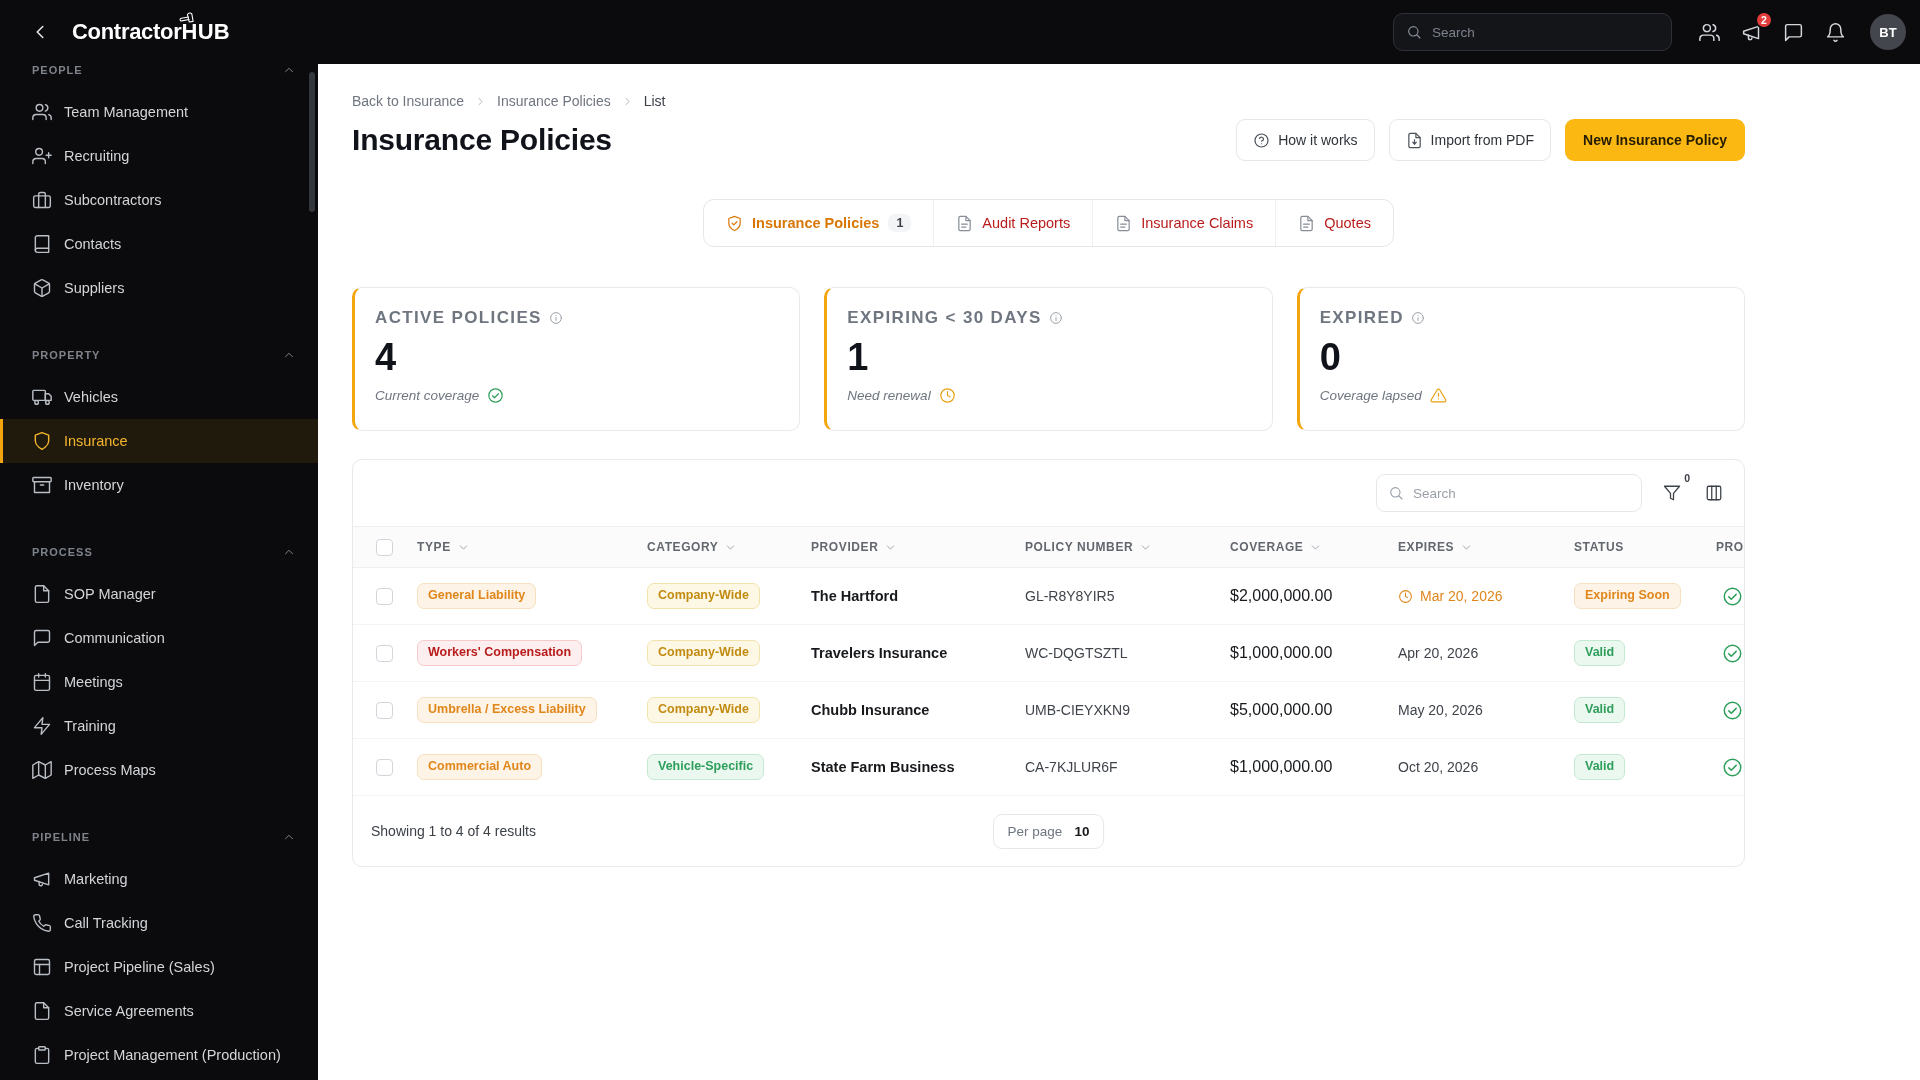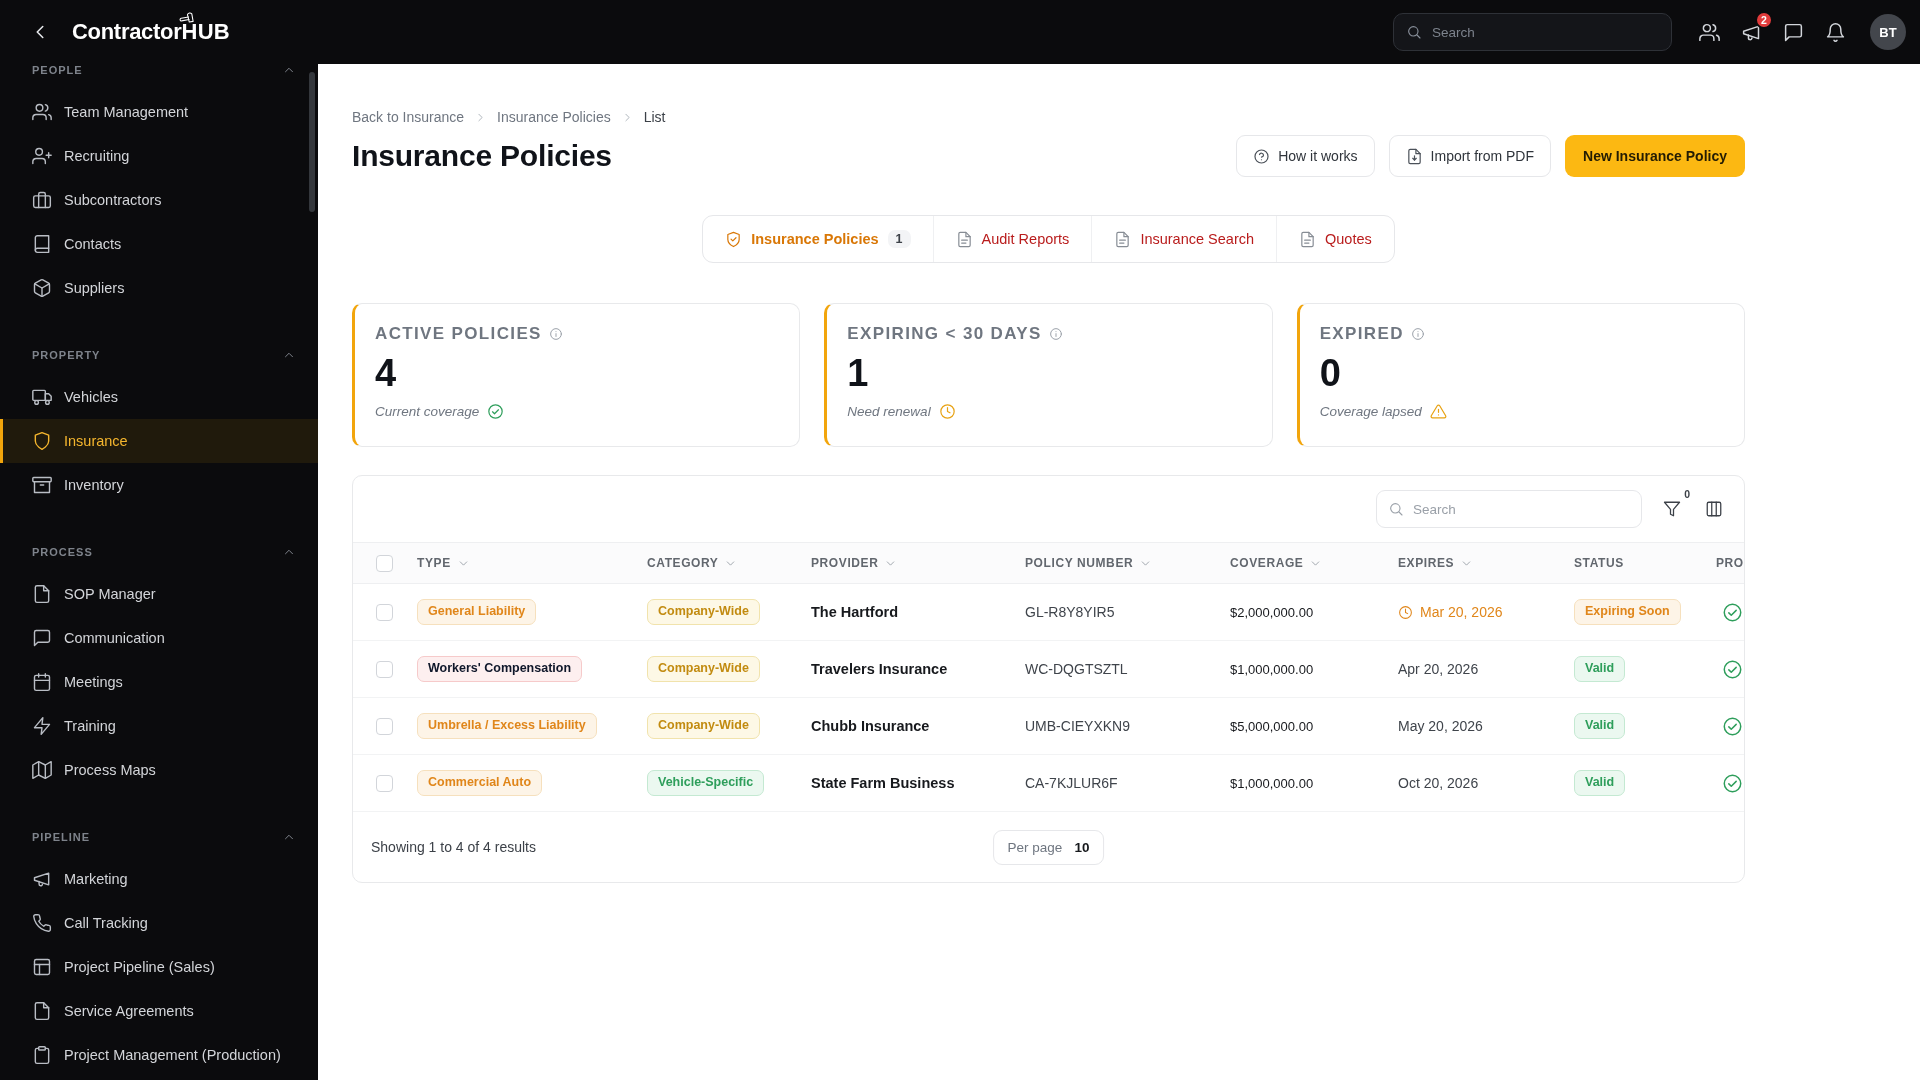--- a/index.html
+++ b/index.html
@@ -39,21 +39,21 @@
     color:#7e838b; font-size:11px; font-weight:700; letter-spacing:.09em; cursor:pointer; }
   .sec-head:not(:first-child) { margin-top:25px; }
   .sec-head svg { width:14px; height:14px; color:#7e838b; }
   .nav-item { height:44px; display:flex; align-items:center; gap:12px; padding:0 16px 0 32px; color:#d3d5d9;
     font-size:14.5px; cursor:pointer; }
   .nav-item svg { width:20px; height:20px; color:#b9bdc4; flex:0 0 auto; }
   .nav-item.active { background:#201a0c; box-shadow:inset 3px 0 0 #f2a50c; color:#f5b62e; }
   .nav-item.active svg { color:#f5b62e; }
 
   
-  .main { position:absolute; left:318px; top:80px; width:1460px; bottom:0; background:#fff; padding:0 33px 0 34px; }
+  .main { position:absolute; left:318px; top:64px; width:1460px; bottom:0; background:#fff; padding:0 33px 0 34px; }
 
   .breadcrumb { margin-top:29px; display:flex; align-items:center; gap:10px; font-size:14px; color:#6f7680; }
   .breadcrumb .link { cursor:pointer; }
   .breadcrumb .sep { width:13px; height:13px; color:#aab0b8; }
   .breadcrumb .current { color:#3c4148; }
 
   .title-row { margin-top:10px; display:flex; align-items:center; justify-content:space-between; }
   .page-title { font-size:30px; font-weight:700; color:#101319; margin:0; letter-spacing:-0.2px; }
   .actions { display:flex; align-items:center; gap:14px; }
   .btn { display:flex; align-items:center; gap:8px; height:42px; padding:4px 16px; border:1px solid #e6e7ea;
@@ -93,27 +93,27 @@
 
   .grid { display:grid; grid-template-columns:64px 230px 164px 214px 205px 168px 176px 142px 100px 1fr; align-items:center; }
   .thead { height:42px; background:#fbfbfc; border-top:1px solid #eeeff1; border-bottom:1px solid #eeeff1; }
   .th { display:flex; align-items:center; gap:6px; font-size:12px; font-weight:700; color:#62676e; letter-spacing:.05em; cursor:pointer; }
   .th svg { width:13px; height:13px; color:#9aa0a8; }
   .trow { height:57px; border-bottom:1px solid #f2f3f4; }
   .cb { width:17px; height:17px; border:1.5px solid #d2d5da; border-radius:4px; margin-left:23px; display:block; background:#fff; cursor:pointer; }
 
   .pill { display:inline-flex; align-items:center; padding:4px 10px; border-radius:7px; font-size:12.5px; font-weight:600; line-height:1.25; }
   .pill-orange { color:#e0861a; background:#fdf4e7; border:1px solid #f6e0bd; }
-  .pill-red    { color:#0f172a; background:#fdefef; border:1px solid #f6caca; }
+  .pill-red    { color:#b91c1c; background:#fdefef; border:1px solid #f6caca; }
   .pill-gold   { color:#c28b10; background:#fdf8e6; border:1px solid #f1e3ac; }
   .pill-green  { color:#2e9e5b; background:#ebf8f0; border:1px solid #c4e9d2; }
 
   .cell-provider { font-size:14.5px; font-weight:700; color:#17191d; }
   .cell-policy   { font-size:14px; color:#3f444b; }
-  .cell-coverage { font-size:13px; font-weight:500; color:#17191d; }
+  .cell-coverage { font-size:16px; font-weight:500; color:#17191d; }
   .cell-expires  { font-size:14px; color:#3f444b; display:flex; align-items:center; gap:7px; }
   .cell-expires.warning { color:#e0861a; }
   .cell-expires svg { width:15px; height:15px; }
   .cell-active svg { width:21px; height:21px; color:#2e9e5b; margin-left:6px; }
   .kebab { justify-self:end; margin-right:16px; width:30px; height:30px; display:flex; align-items:center; justify-content:center;
     color:#4b5159; cursor:pointer; }
   .kebab svg { width:19px; height:19px; stroke-width:3.4; }
 
   .tfoot { display:flex; align-items:center; padding:16px 18px; position:relative; height:70px; }
   .showing { font-size:14px; color:#3c4148; }
@@ -515,21 +515,21 @@
       <div class="tab">
         <svg class="ic">
             <use href="#i-filetext"></use>
           </svg>
         <span>Audit Reports</span>
       </div>
       <div class="tab">
         <svg class="ic">
             <use href="#i-filetext"></use>
           </svg>
-        <span>Insurance Search</span>
+        <span>Insurance Claims</span>
       </div>
       <div class="tab">
         <svg class="ic">
             <use href="#i-filetext"></use>
           </svg>
         <span>Quotes</span>
       </div>
     </div>
   </div>
 

